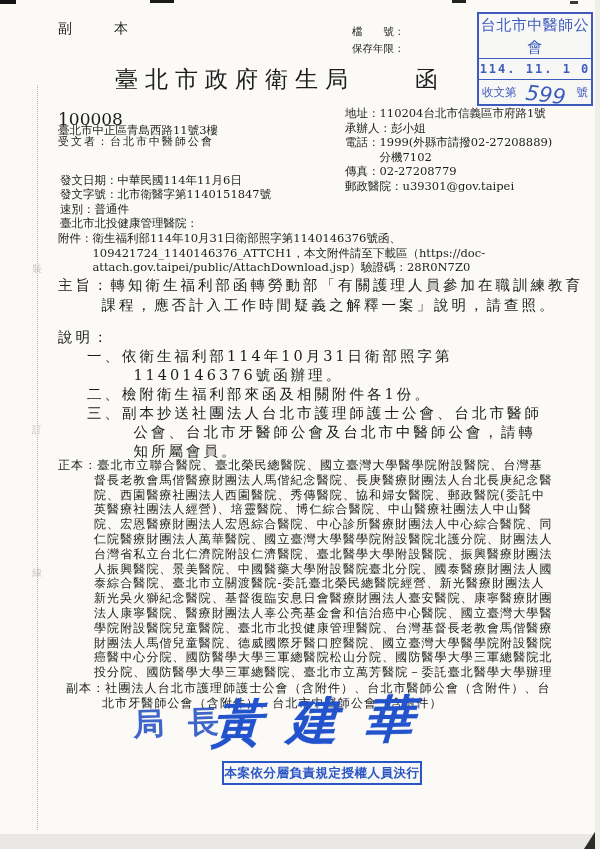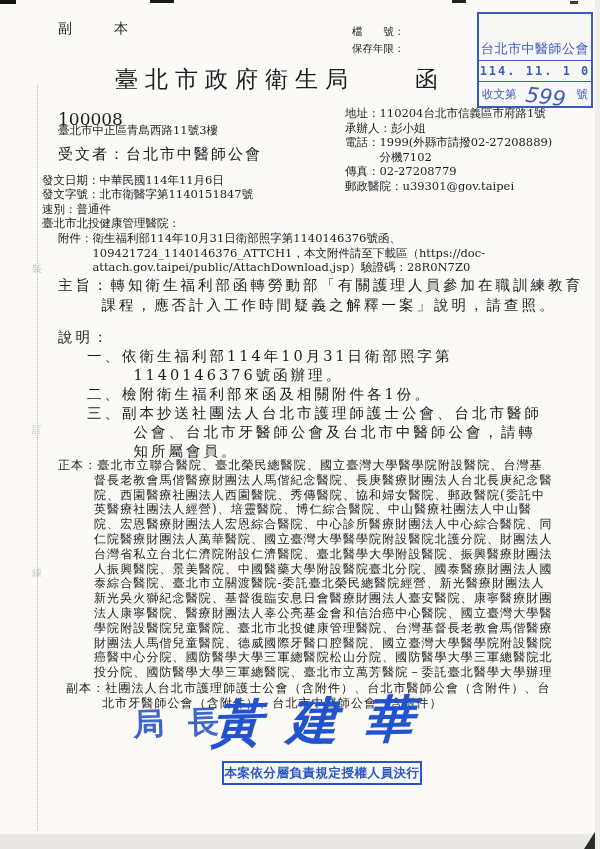--- a/index.html
+++ b/index.html
@@ -23,34 +23,34 @@
   .bind-line{left:37px;top:85px;height:745px;width:0;border-left:1px dotted #b7b6af;}
   .bind-mark{left:29px;width:16px;text-align:center;font-size:10px;color:#9b9a92;opacity:.55;}
   
   .copy-label{left:58px;top:20px;font-size:14px;letter-spacing:14px;}
   .file-block{left:352px;top:23px;font-size:10.5px;line-height:17px;}
   .doc-title{left:0;top:64px;width:560px;text-align:center;font-size:23px;letter-spacing:7px;}
   
   .stamp{left:477px;top:12px;width:112px;border:2px solid #3d5bbd;color:#3d5bbd;background:rgba(61,91,189,0.02);}
   .stamp-row{border-bottom:1.5px solid #3d5bbd;text-align:center;}
   .stamp-row:last-child{border-bottom:none;}
-  .stamp-org{font-size:13px;line-height:22px;letter-spacing:0.5px;margin-top:24px;}
+  .stamp-org{font-size:15px;line-height:22px;letter-spacing:0.5px;}
   .stamp-date{font-family:"DejaVu Sans Mono",monospace;font-size:12px;line-height:20px;letter-spacing:2px;font-weight:bold;}
   .stamp-receipt{font-size:11.5px;line-height:24px;display:flex;justify-content:space-between;padding:0 3px;align-items:center;}
   .stamp-number{font-size:21px;font-style:italic;transform:rotate(7deg) translateY(3px);display:inline-block;font-family:"DejaVu Sans",sans-serif;}
   
   .zip{left:58px;top:109px;font-size:17px;}
   .street{left:58px;top:123px;font-size:11.5px;}
-  .recipient{left:58px;top:145px;font-size:15px;letter-spacing:2px;}
+  .recipient{left:58px;top:134px;font-size:11px;letter-spacing:2px;}
   .contact{left:345px;top:106px;width:214px;font-size:11.5px;line-height:14.6px;}
   .hang3{padding-left:3em;text-indent:-3em;}
   .hang4{padding-left:4em;text-indent:-4em;}
   .hang5{padding-left:5em;text-indent:-5em;}
   
-  .meta{left:42px;top:173px;width:300px;font-size:11.5px;line-height:14.4px;}
+  .meta{left:60px;top:173px;width:300px;font-size:11.5px;line-height:14.4px;}
   .attach{left:58px;top:231px;width:492px;font-size:11.5px;line-height:14.6px;}
   
   .subject{left:58px;top:275px;width:492px;font-size:14.5px;letter-spacing:3px;line-height:20px;}
   .explain{left:58px;top:328px;width:492px;font-size:14.5px;letter-spacing:3px;line-height:19px;}
   .explain-items{padding-left:0;}
   .explain-item{padding-left:5.2em;text-indent:-3.2em;}
   
   .dist{left:58px;top:458px;width:496px;font-size:12px;letter-spacing:1.1px;line-height:14.8px;}
   .dist .copyline{margin-top:1px;margin-left:8px;}
   

